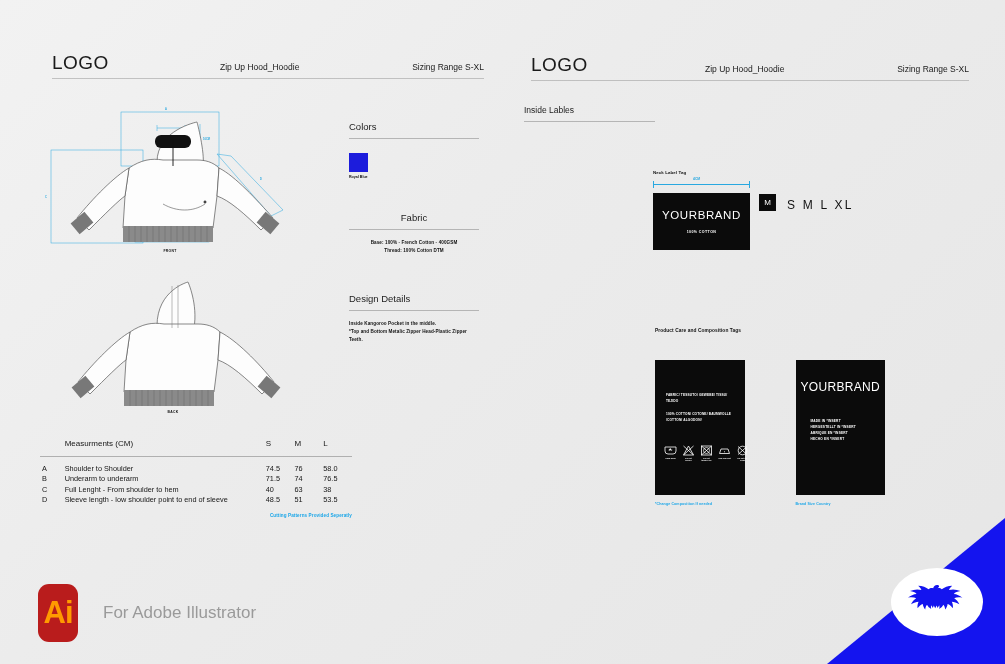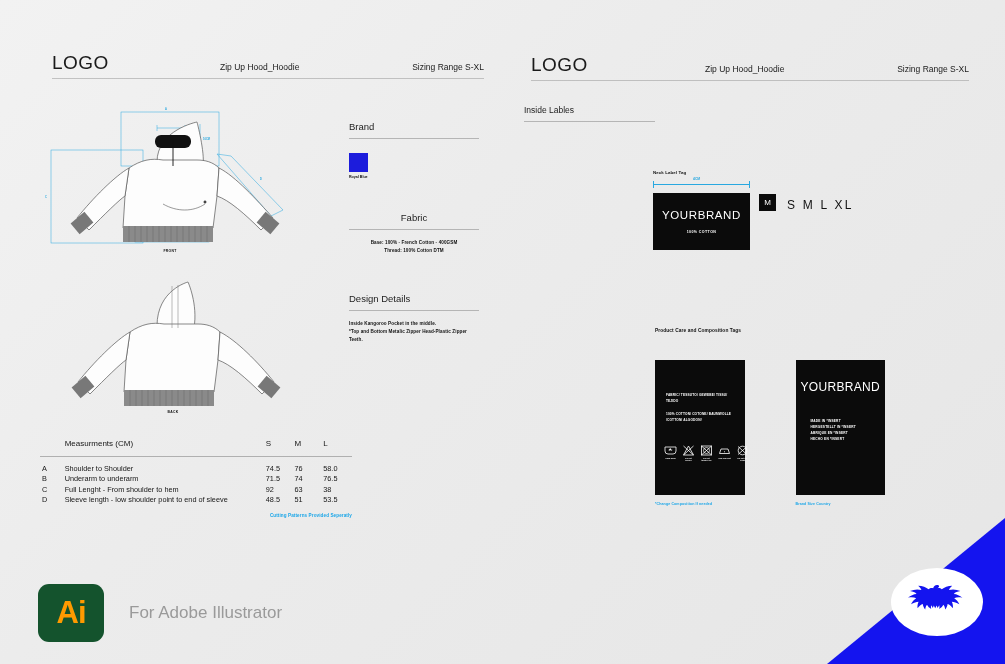--- a/index.html
+++ b/index.html
@@ -105,21 +105,21 @@
   .sym-lbl{color:#fff;font-size:1.9px;font-weight:bold;margin-top:1.5px;letter-spacing:.05px;}
   .ct-brand{position:absolute;left:0;right:0;top:20px;text-align:center;color:#fff;
     font-size:12px;letter-spacing:.3px;}
   .ct-lines{position:absolute;left:15px;top:58px;color:#fff;font-size:3.2px;
     font-weight:bold;line-height:1.9;letter-spacing:.2px;}
   .care-notes{display:flex;gap:51px;margin-top:7px;}
   .care-note{width:96px;font-size:3.6px;color:#1ba6e8;font-weight:bold;letter-spacing:.1px;}
 
   
   #footer{position:absolute;left:38px;top:584px;display:flex;align-items:center;}
-  .ai-badge{width:66px;height:58px;border-radius:11px;background:#14532d;
+  .ai-badge{width:40px;height:58px;border-radius:11px;background:#b91c1c;
     display:flex;align-items:center;justify-content:center;}
   .ai-badge span{color:#ff9a00;font-size:31px;font-weight:bold;letter-spacing:-1px;}
   .footer-txt{margin-left:25px;font-size:17px;color:#9a9a9a;}
 
   
   #corner{position:absolute;right:0;bottom:0;width:178px;height:146px;overflow:hidden;}
   #corner .tri{position:absolute;inset:0;background:#1414ef;
     clip-path:polygon(100% 0,100% 100%,0 100%);}
   #corner .ellipse{position:absolute;left:64px;top:50px;width:92px;height:68px;
     background:#fff;border-radius:50%;}
@@ -232,21 +232,21 @@
         <line x1="132" y1="112" x2="132" y2="128"></line>
           <line x1="138" y1="112" x2="138" y2="128"></line>
         <line x1="144" y1="112" x2="144" y2="128"></line>
           <line x1="150" y1="112" x2="150" y2="128"></line>
       </g>
     </svg>
   </div>
   <div class="view-caption" id="backCap">BACK</div>
 
   <div class="sect" id="colors">
-    <div class="sect-title">Brand</div>
+    <div class="sect-title">Colors</div>
     <div class="sect-rule"></div>
     <div class="swatch"></div>
     <div class="swatch-label">Royal Blue</div>
   </div>
 
   <div class="sect" id="fabric">
     <div class="sect-title">Fabric</div>
     <div class="sect-rule"></div>
     <div class="sect-body">
       <div>Base: 100% - French Cotton - 400GSM</div>
@@ -285,21 +285,21 @@
         <tr>
           <td class="key">B</td>
           <td class="lbl">Underarm to underarm</td>
           <td class="num">71.5</td>
           <td class="num">74</td>
           <td class="num">76.5</td>
         </tr>
         <tr>
           <td class="key">C</td>
           <td class="lbl">Full Lenght - From shoulder to hem</td>
-          <td class="num">92</td>
+          <td class="num">40</td>
           <td class="num">63</td>
           <td class="num">38</td>
         </tr>
         <tr>
           <td class="key">D</td>
           <td class="lbl">Sleeve length - low shoulder point to end of sleeve</td>
           <td class="num">48.5</td>
           <td class="num">51</td>
           <td class="num">53.5</td>
         </tr>

